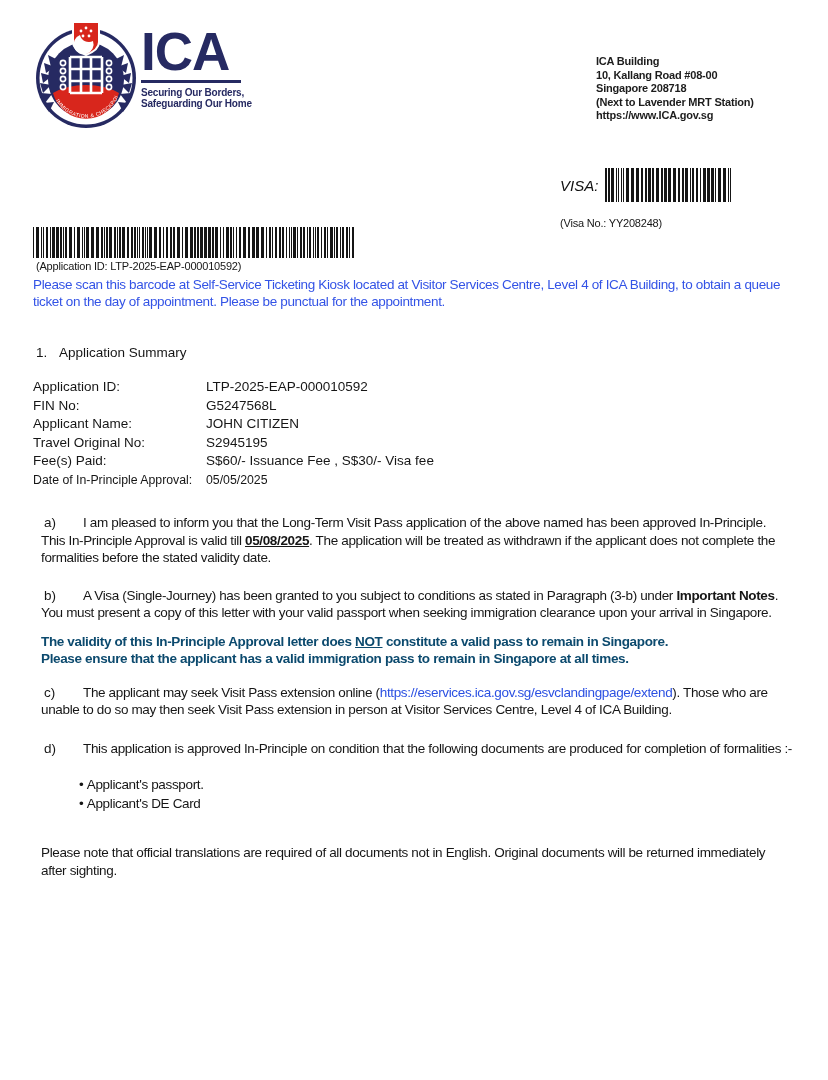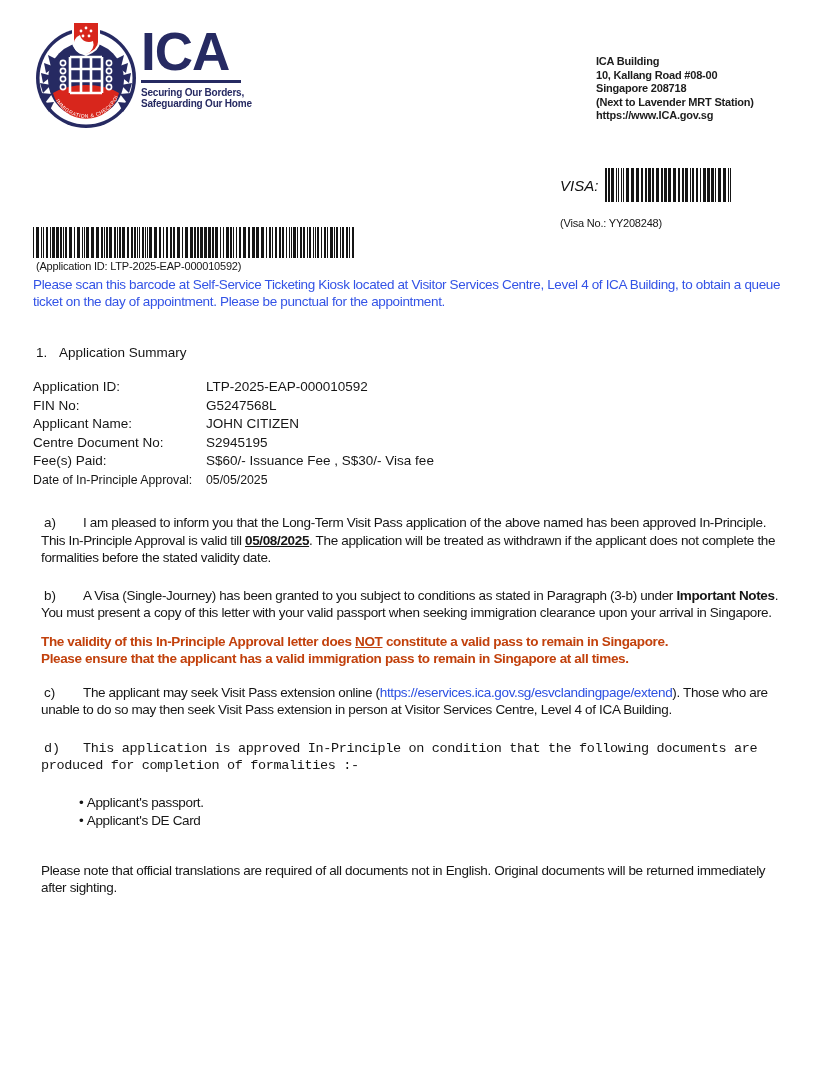--- a/index.html
+++ b/index.html
@@ -36,24 +36,24 @@
   .srow.small{font-size:12.3px;}
   .srow.small .lbl{width:173px;}
   
   .bodytext{position:absolute; left:33px; top:506px; width:767px;
     font-size:13.5px; line-height:17.5px; letter-spacing:-0.35px;}
   .bodytext p{margin:8px;}
   .plabel{display:inline-block; width:39px; padding-left:3px; letter-spacing:0;}
   .b{font-weight:bold;}
   .u{text-decoration:underline;}
   .para-b{margin-top:20px !important;}
-  .warning{margin-top:11px !important; margin-left:34px; color:#c2410c; font-weight:bold;}
+  .warning{margin-top:11px !important; margin-left:34px; color:#0c4a6e; font-weight:bold;}
   .para-c{margin-top:16px !important;}
   .link{color:#2b50e2;}
-  .para-d{margin-top:21px !important;font-family:Liberation Mono, monospace;}
+  .para-d{margin-top:21px !important;}
   .doclist{list-style:none; margin:19px 0 0 0; padding:0 0 0 46px; line-height:18.5px;}
   .doclist li::before{content:"\2022\00a0"; }
   .note{margin-top:31px !important;}
   .sponsor{margin-top:19px !important; font-weight:bold;}
 </style>
 </head>
 <body>
 
 <div class="page">
 
@@ -286,21 +286,21 @@
     <div class="srow">
       <span class="lbl">Application ID:</span><span class="val">LTP-2025-EAP-000010592</span>
     </div>
     <div class="srow">
       <span class="lbl">FIN No:</span><span class="val">G5247568L</span>
     </div>
     <div class="srow">
       <span class="lbl">Applicant Name:</span><span class="val">JOHN CITIZEN</span>
     </div>
     <div class="srow">
-      <span class="lbl">Centre Document No:</span><span class="val">S2945195</span>
+      <span class="lbl">Travel Original No:</span><span class="val">S2945195</span>
     </div>
     <div class="srow">
       <span class="lbl">Fee(s) Paid:</span><span class="val">S$60/- Issuance Fee ,  S$30/- Visa fee</span>
     </div>
     <div class="srow small">
       <span class="lbl">Date of In-Principle Approval:</span><span class="val">05/05/2025</span>
     </div>
   </div>
 
   <div class="bodytext">

